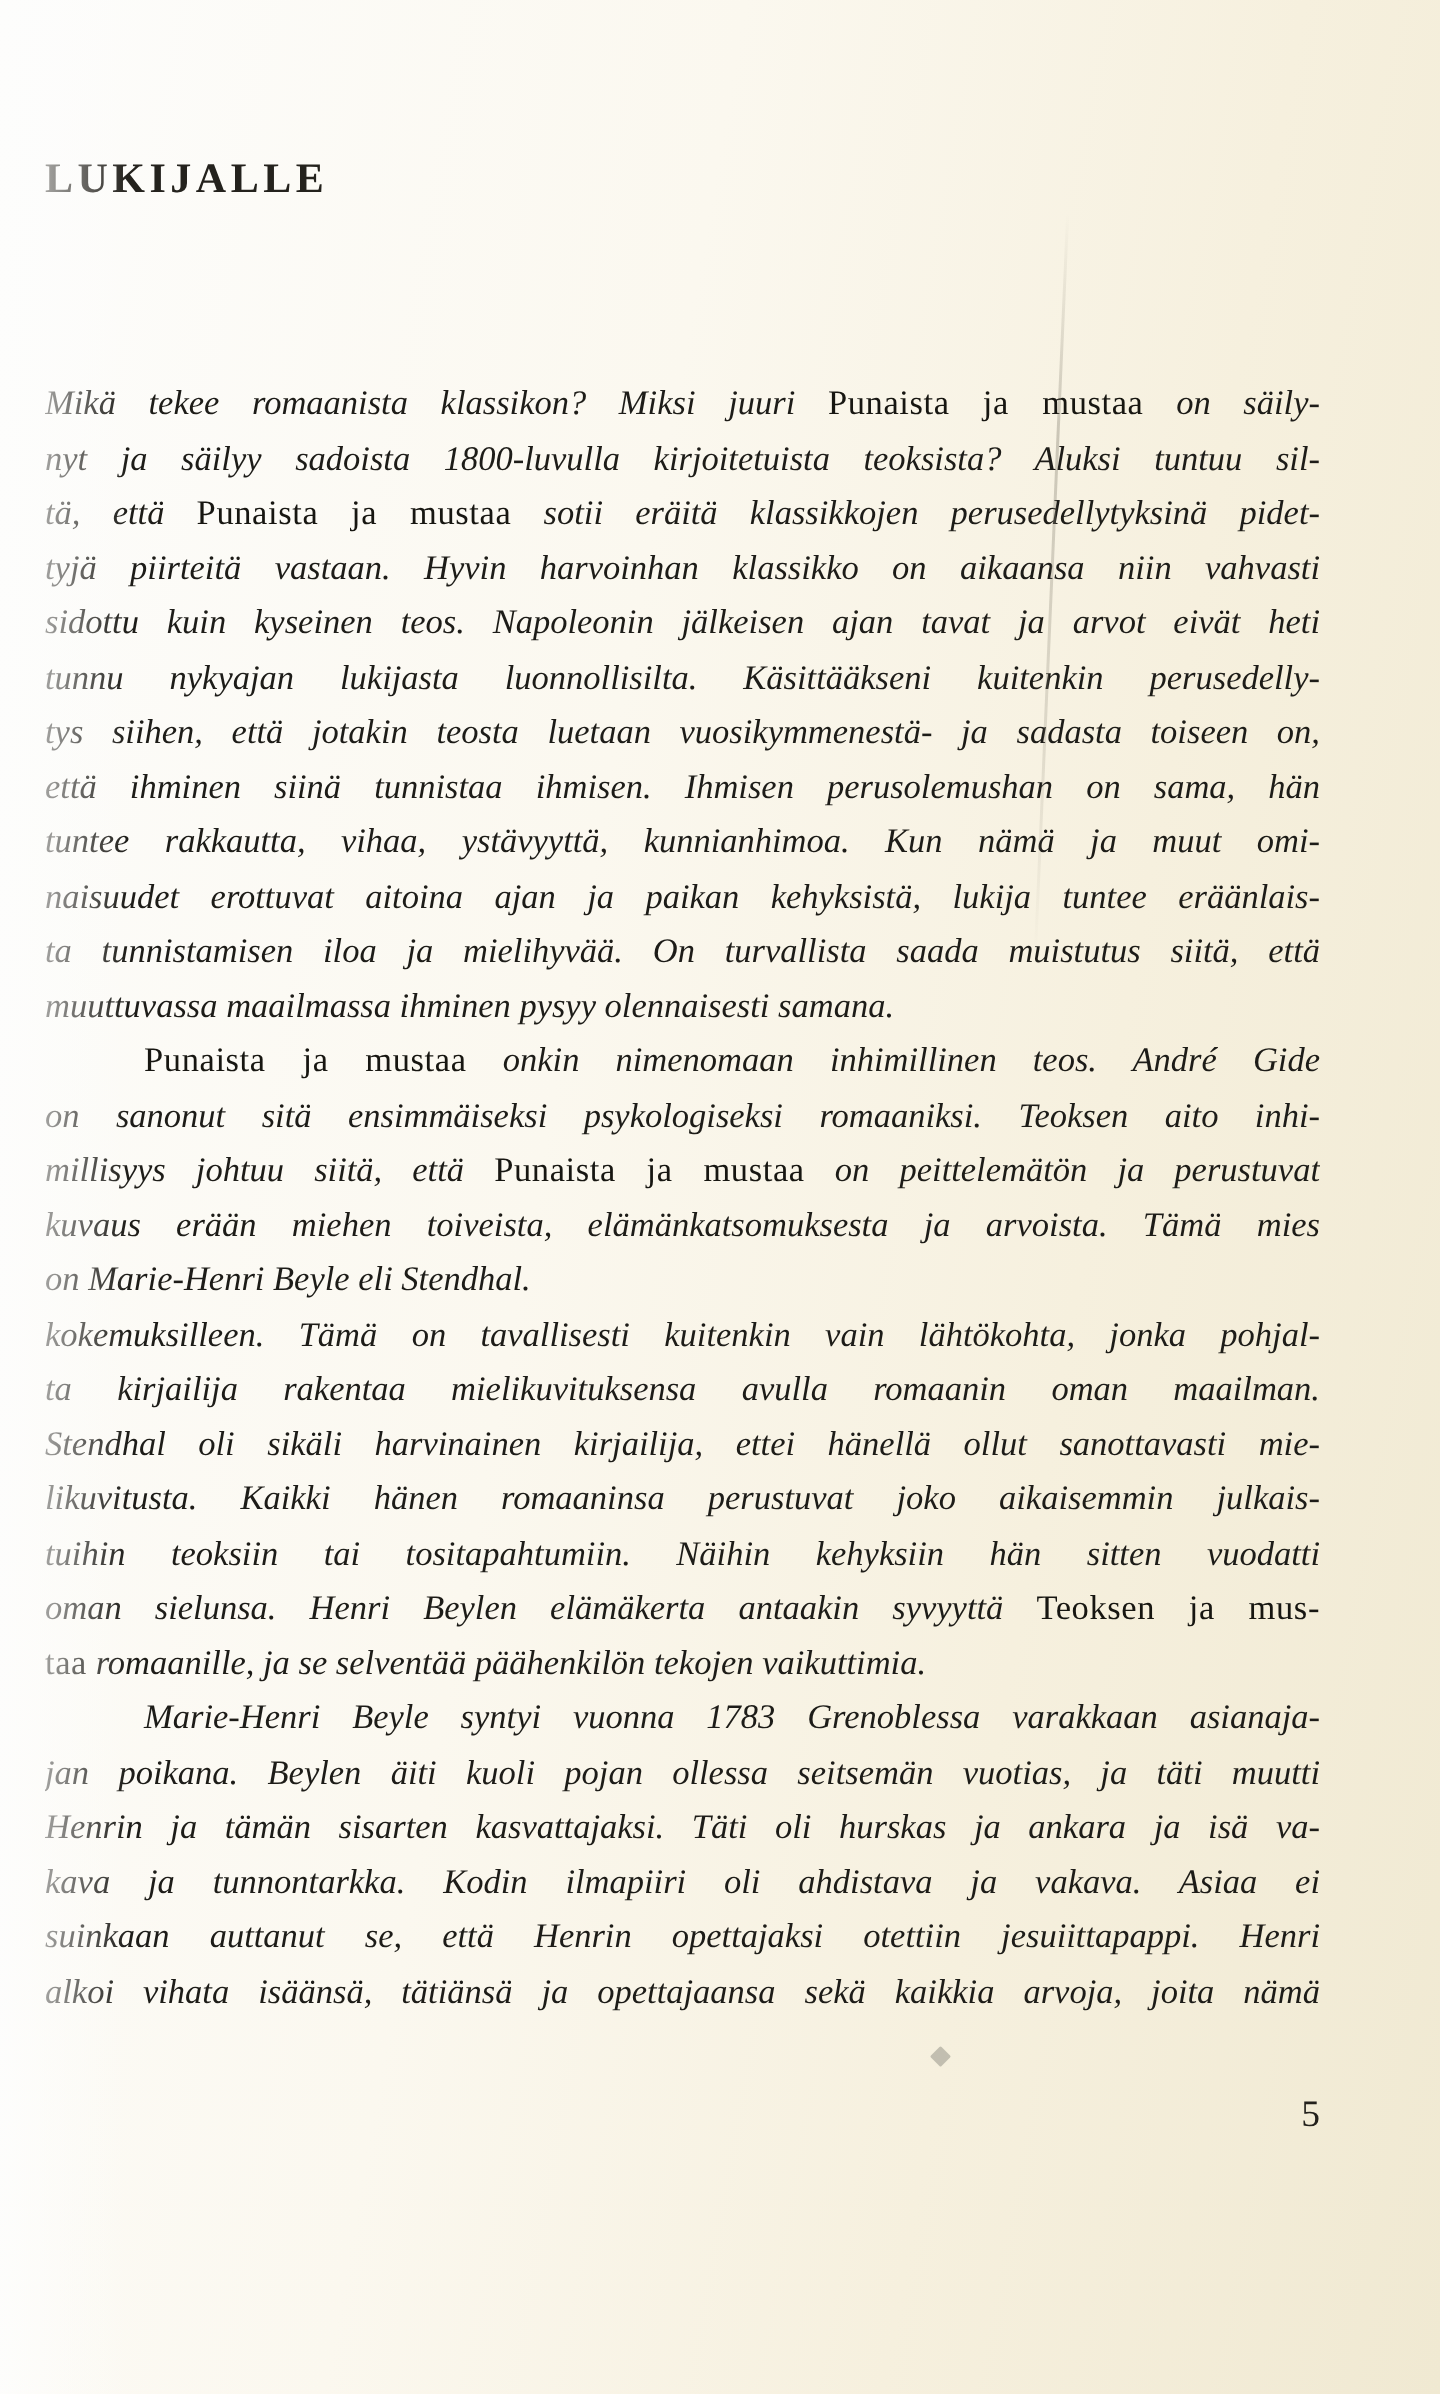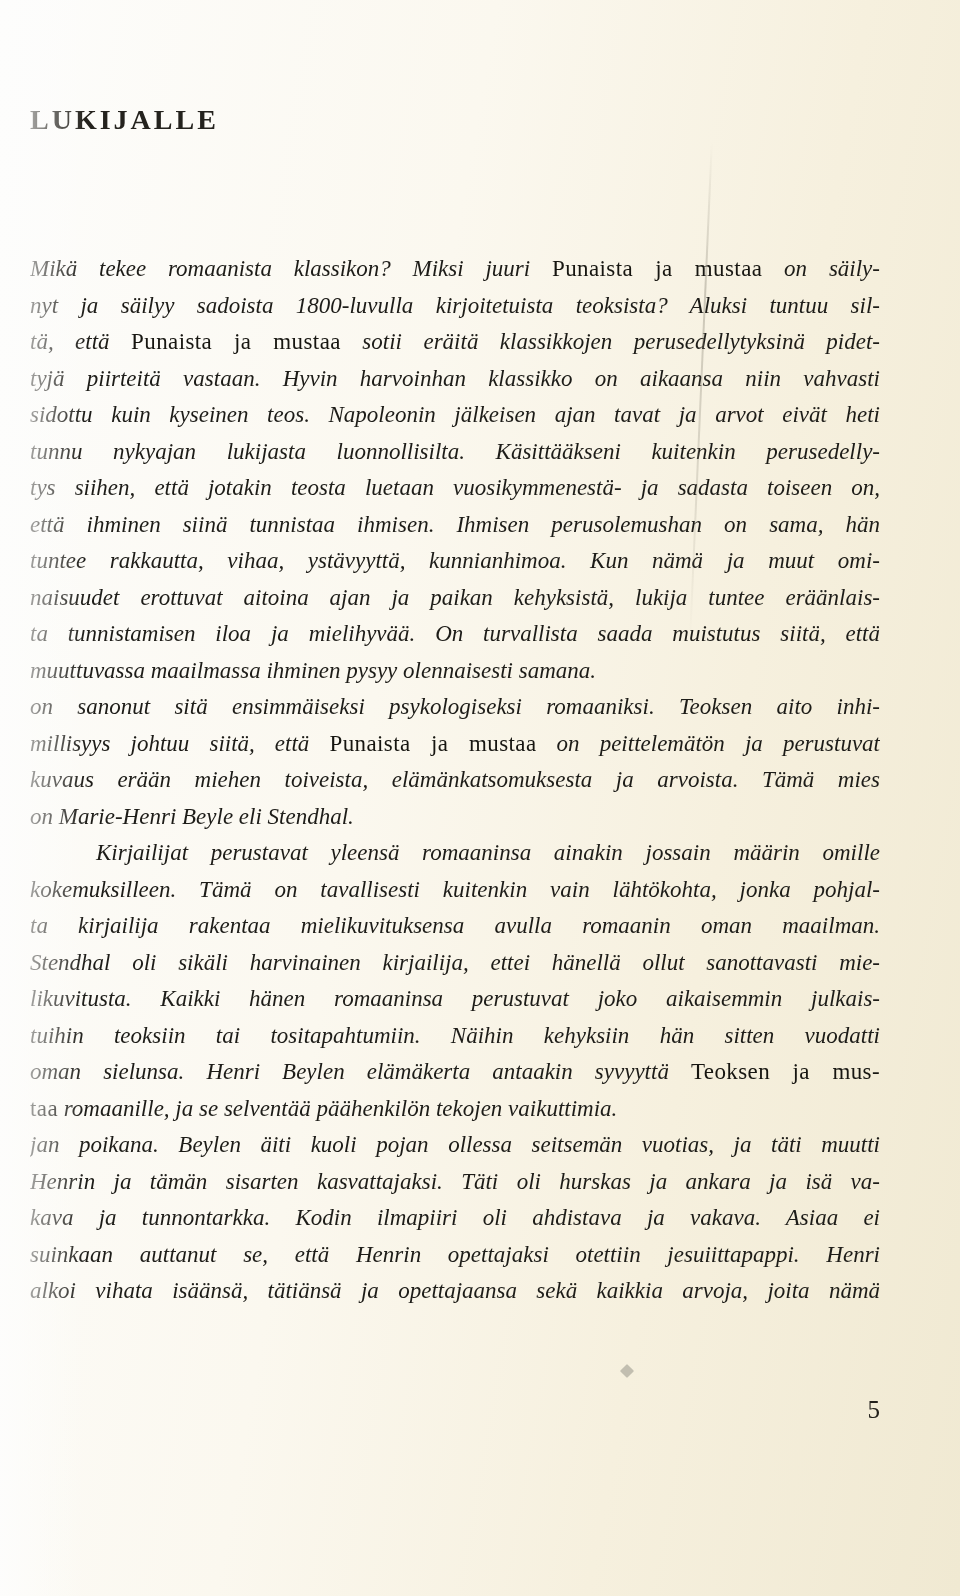--- a/index.html
+++ b/index.html
@@ -93,32 +93,33 @@
       <div class="line"><span class="ital">tä, että </span><span class="roman">Punaista ja mustaa</span><span class="ital"> sotii eräitä klassikkojen perusedellytyksinä pidet-</span></div>
       <div class="line"><span class="ital">tyjä piirteitä vastaan. Hyvin harvoinhan klassikko on aikaansa niin vahvasti</span></div>
       <div class="line"><span class="ital">sidottu kuin kyseinen teos. Napoleonin jälkeisen ajan tavat ja arvot eivät heti</span></div>
       <div class="line"><span class="ital">tunnu nykyajan lukijasta luonnollisilta. Käsittääkseni kuitenkin perusedelly-</span></div>
       <div class="line"><span class="ital">tys siihen, että jotakin teosta luetaan vuosikymmenestä- ja sadasta toiseen on,</span></div>
       <div class="line"><span class="ital">että ihminen siinä tunnistaa ihmisen. Ihmisen perusolemushan on sama, hän</span></div>
       <div class="line"><span class="ital">tuntee rakkautta, vihaa, ystävyyttä, kunnianhimoa. Kun nämä ja muut omi-</span></div>
       <div class="line"><span class="ital">naisuudet erottuvat aitoina ajan ja paikan kehyksistä, lukija tuntee eräänlais-</span></div>
       <div class="line"><span class="ital">ta tunnistamisen iloa ja mielihyvää. On turvallista saada muistutus siitä, että</span></div>
       <div class="line end"><span class="ital">muuttuvassa maailmassa ihminen pysyy olennaisesti samana.</span></div>
+      <div class="line indent"><span class="roman">Punaista ja mustaa</span><span class="ital"> onkin nimenomaan inhimillinen teos. André Gide</span></div>
       <div class="line"><span class="ital">on sanonut sitä ensimmäiseksi psykologiseksi romaaniksi. Teoksen aito inhi-</span></div>
       <div class="line"><span class="ital">millisyys johtuu siitä, että </span><span class="roman">Punaista ja mustaa</span><span class="ital"> on peittelemätön ja perustuvat</span></div>
       <div class="line"><span class="ital">kuvaus erään miehen toiveista, elämänkatsomuksesta ja arvoista. Tämä mies</span></div>
       <div class="line end"><span class="ital">on Marie-Henri Beyle eli Stendhal.</span></div>
-      <div class="line indent"><span class="ital">Kirjailijat perustavat yleensä romaaninsa ainakin jossain määrin omille</span></div>
       <div class="line"><span class="ital">kokemuksilleen. Tämä on tavallisesti kuitenkin vain lähtökohta, jonka pohjal-</span></div>
       <div class="line"><span class="ital">ta kirjailija rakentaa mielikuvituksensa avulla romaanin oman maailman.</span></div>
       <div class="line"><span class="ital">Stendhal oli sikäli harvinainen kirjailija, ettei hänellä ollut sanottavasti mie-</span></div>
       <div class="line"><span class="ital">likuvitusta. Kaikki hänen romaaninsa perustuvat joko aikaisemmin julkais-</span></div>
       <div class="line"><span class="ital">tuihin teoksiin tai tositapahtumiin. Näihin kehyksiin hän sitten vuodatti</span></div>
       <div class="line"><span class="ital">oman sielunsa. Henri Beylen elämäkerta antaakin syvyyttä </span><span class="roman">Teoksen ja mus-</span></div>
       <div class="line end"><span class="roman">taa</span><span class="ital"> romaanille, ja se selventää päähenkilön tekojen vaikuttimia.</span></div>
+      <div class="line indent"><span class="ital">Marie-Henri Beyle syntyi vuonna 1783 Grenoblessa varakkaan asianaja-</span></div>
       <div class="line"><span class="ital">jan poikana. Beylen äiti kuoli pojan ollessa seitsemän vuotias, ja täti muutti</span></div>
       <div class="line"><span class="ital">Henrin ja tämän sisarten kasvattajaksi. Täti oli hurskas ja ankara ja isä va-</span></div>
       <div class="line"><span class="ital">kava ja tunnontarkka. Kodin ilmapiiri oli ahdistava ja vakava. Asiaa ei</span></div>
       <div class="line"><span class="ital">suinkaan auttanut se, että Henrin opettajaksi otettiin jesuiittapappi. Henri</span></div>
       <div class="line"><span class="ital">alkoi vihata isäänsä, tätiänsä ja opettajaansa sekä kaikkia arvoja, joita nämä</span></div>
     </div>
   <div class="page-number">5</div>
   <div class="scratch"></div>
   <div class="speck"></div>
   <div class="left-fade"></div>

